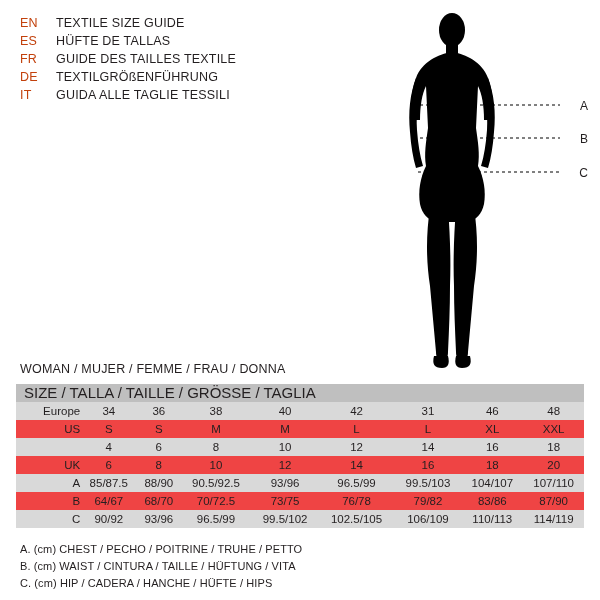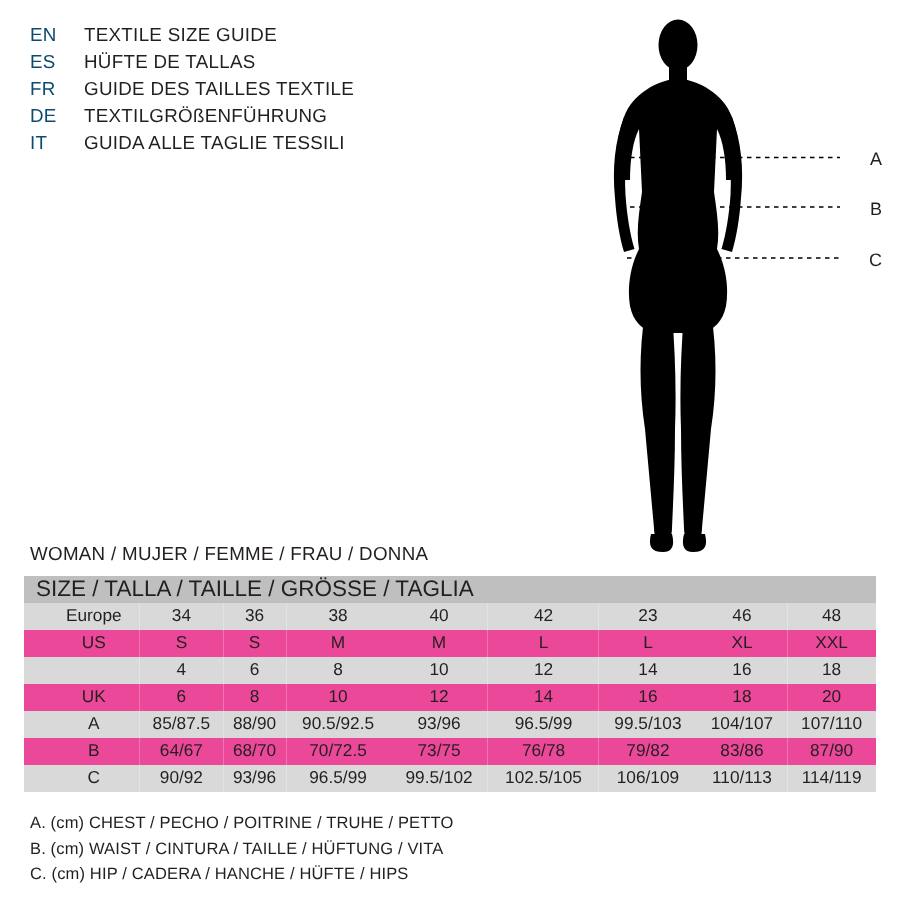--- a/index.html
+++ b/index.html
@@ -27,21 +27,21 @@
     display: flex;
     align-items: baseline;
     height: 18px;
     line-height: 18px;
     font-size: 12.5px;
     letter-spacing: 0.2px;
   }
   .lang-code {
     width: 36px;
     flex: none;
-    color: #0c4a6e;
+    color: #c2410c;
   }
   .lang-text {
     color: #231f20;
     white-space: nowrap;
   }
 
   
   .figure-wrap {
     position: absolute;
     right: 10px;
@@ -82,25 +82,25 @@
     color: #231f20;
   }
   .size-table td {
     padding: 0;
     height: 18px;
     line-height: 18px;
     text-align: center;
     white-space: nowrap;
   }
   .size-table td.rowhead {
-    text-align: center;
-    padding-left: 16px;
+    text-align: right;
+    padding-left: 6px;
   }
   .row-grey td { background: #d9d9d9; }
-  .row-white td { background: #ec4899; }
+  .row-white td { background: #ef4444; }
   .row-head td {
     background: #bfbfbf;
     text-align: left;
     padding-left: 8px;
     font-size: 15px;
   }
 
   
   .notes {
     position: absolute;
@@ -219,21 +219,21 @@
       <td colspan="9">SIZE / TALLA / TAILLE / GRÖSSE / TAGLIA</td>
     </tr>
 
     <tr class="row-grey">
       <td class="rowhead">Europe</td>
       <td>34</td>
       <td>36</td>
       <td>38</td>
       <td>40</td>
       <td>42</td>
-      <td>23</td>
+      <td>31</td>
       <td>46</td>
       <td>48</td>
     </tr>
 
     <tr class="row-white">
       <td class="rowhead">US</td>
       <td>S</td>
       <td>S</td>
       <td>M</td>
       <td>M</td>

